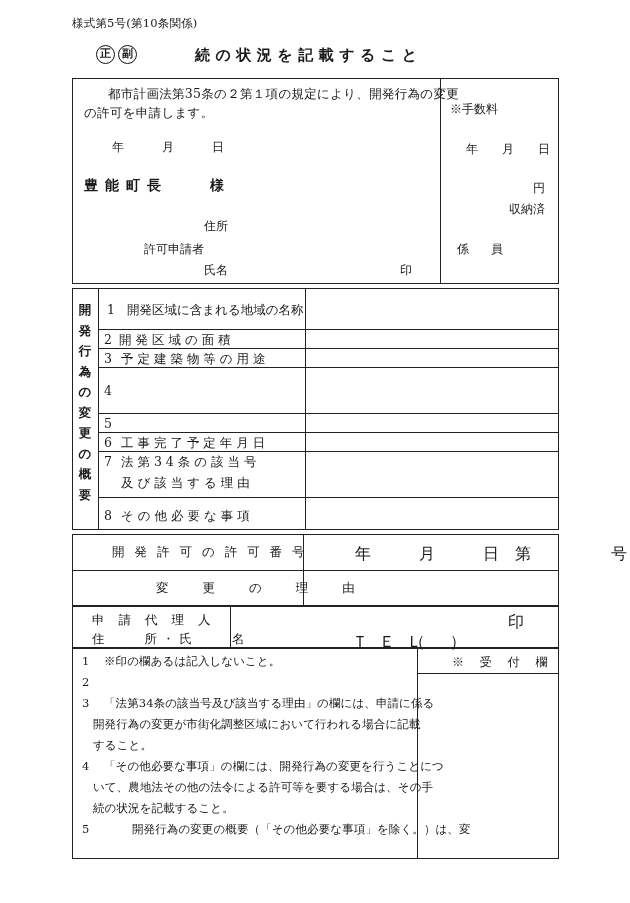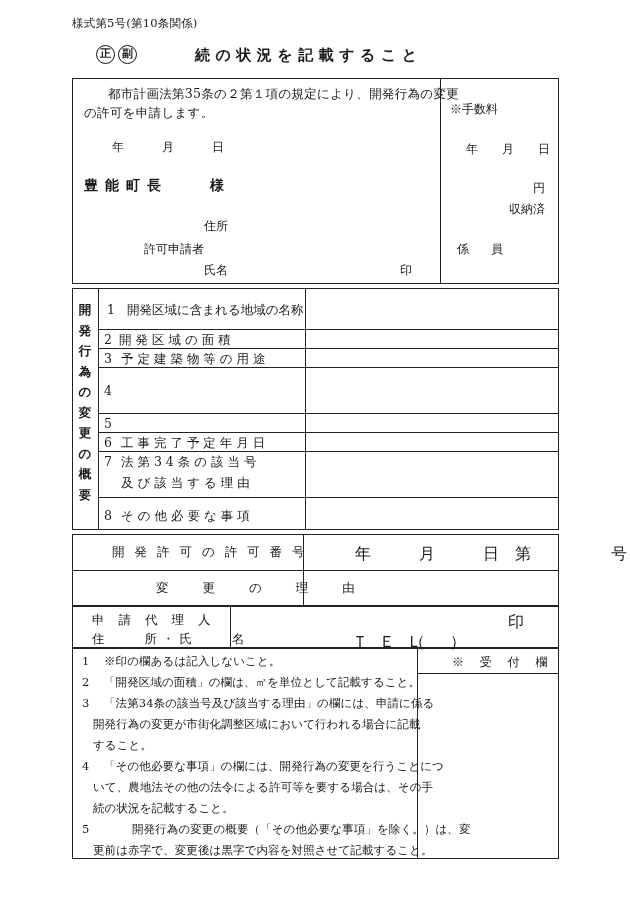--- a/index.html
+++ b/index.html
@@ -252,32 +252,30 @@
   <div class="txt" style="left:450px; top:632px;">）</div>
 
   <div class="bx" style="left:72px; top:648px; width:487px; height:211px;"></div>
   <div class="vline" style="left:417px; top:648px; height:211px;"></div>
   <div class="hline" style="left:417px; top:673px; width:142px;"></div>
 
   <div class="note-num" style="left:82px; top:654px;">1</div>
   <div class="note-line" style="left:104px; top:654px;">※印の欄あるは記入しないこと。</div>
 
   <div class="note-num" style="left:82px; top:675px;">2</div>
-  <div class="note-line" style="left:104px; top:675px;">「開発区域の面積」の欄は、㎡を単位として記載すること。</div>
 
   <div class="note-num" style="left:82px; top:696px;">3</div>
   <div class="note-line" style="left:104px; top:696px;">「法第34条の該当号及び該当する理由」の欄には、申請に係る</div>
   <div class="note-line" style="left:93px; top:717px;">開発行為の変更が市街化調整区域において行われる場合に記載</div>
   <div class="note-line" style="left:93px; top:738px;">すること。</div>
 
   <div class="note-num" style="left:82px; top:759px;">4</div>
   <div class="note-line" style="left:93px; top:780px;">いて、農地法その他の法令による許可等を要する場合は、その手</div>
   <div class="note-line" style="left:104px; top:759px;">「その他必要な事項」の欄には、開発行為の変更を行うことにつ</div>
   <div class="note-line" style="left:93px; top:801px;">続の状況を記載すること。</div>
 
   <div class="note-num" style="left:82px; top:822px;">5</div>
   <div class="note-line" style="left:104px; top:822px;padding-left:28px;">開発行為の変更の概要（「その他必要な事項」を除く。）は、変</div>
-  <div class="note-line" style="left:93px; top:843px;">更前は赤字で、変更後は黒字で内容を対照させて記載すること。</div>
 
   <div class="recv-title" style="left:452px; top:654px;">※ 受 付 欄</div>
   <div class="txt" style="left:425px; top:682px;"></div>
 
 </div>
 
 </body></html>

